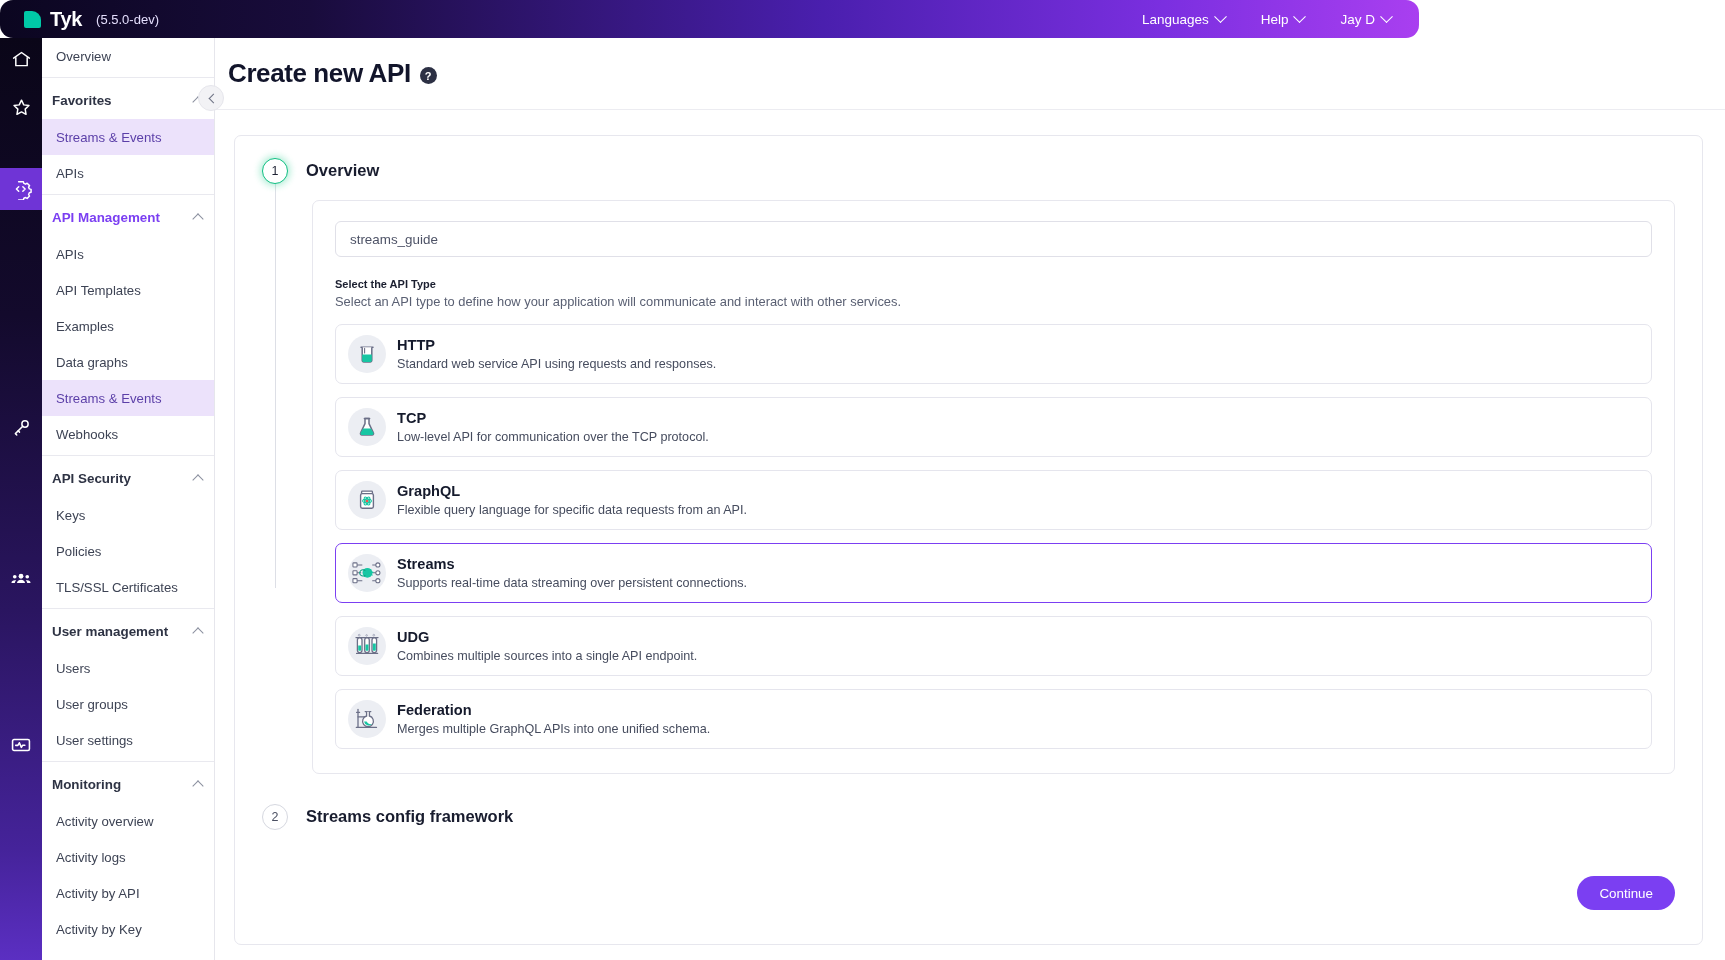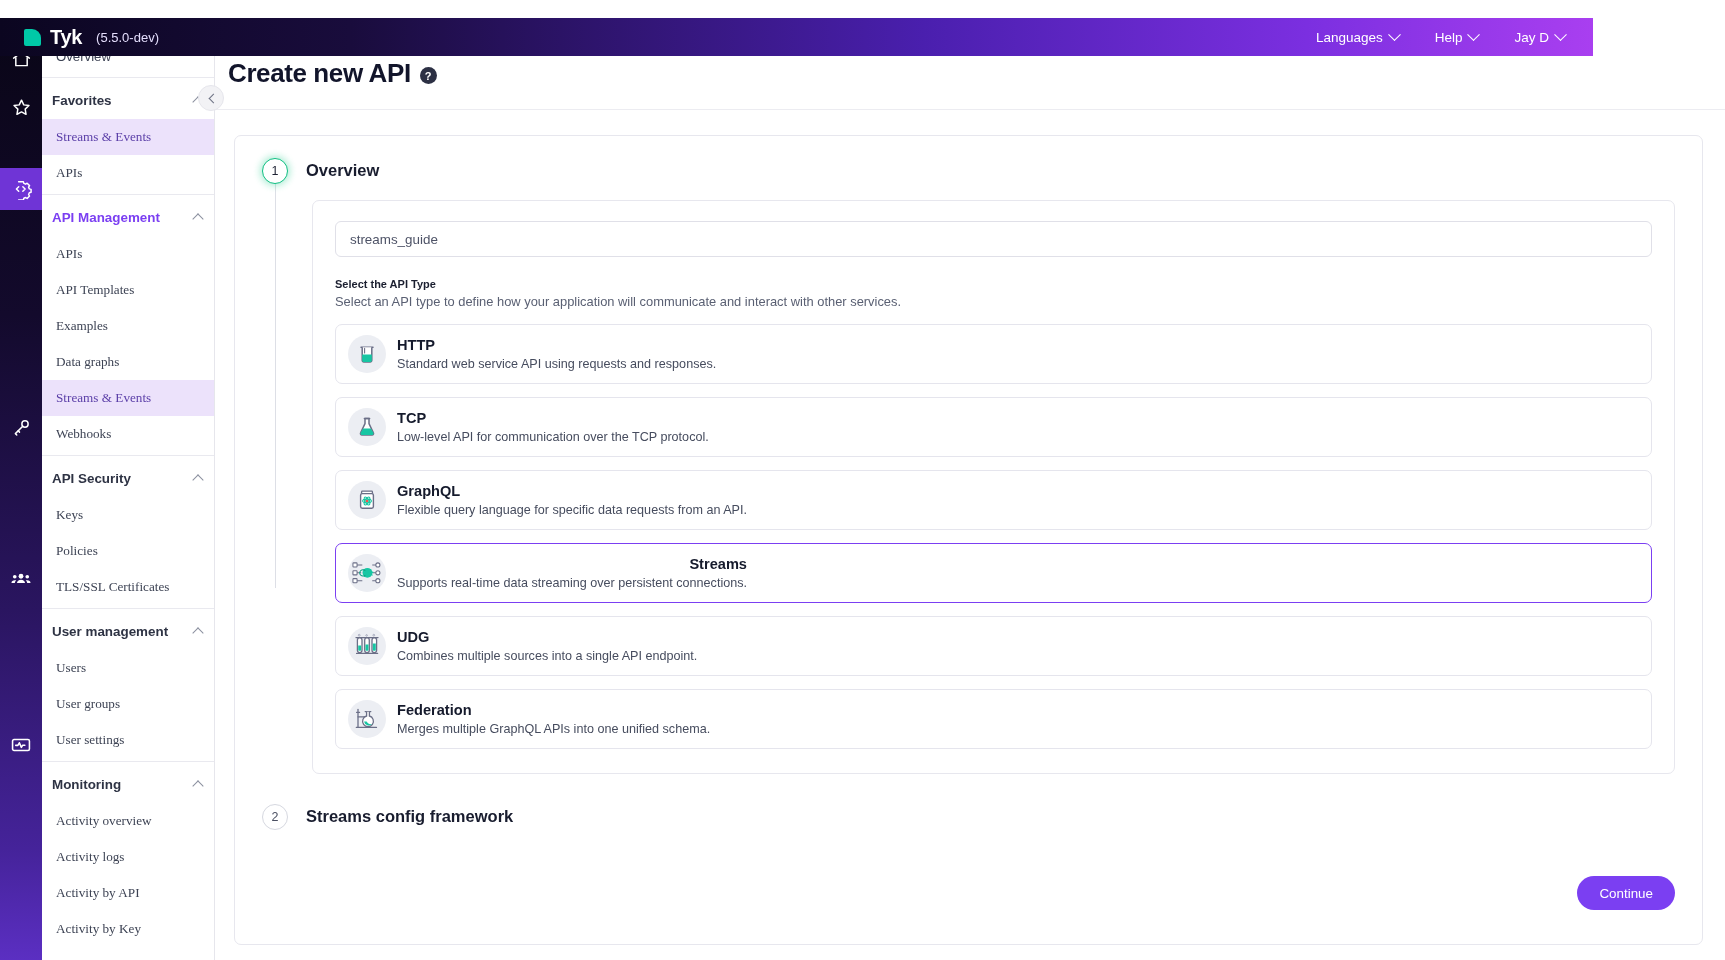--- a/index.html
+++ b/index.html
@@ -5,25 +5,26 @@
   * { box-sizing: border-box; margin: 0; padding: 0; }
   html, body {
     width: 1725px; height: 960px;
     font-family: "Liberation Sans", sans-serif;
     background: #ffffff;
     overflow: hidden;
   }
 
   
   .topbar {
-    position: absolute; top: 18px; left: 0;
-    width: 1593px; height: 38px;
+    position: absolute; top: 0; left: 0;
+    width: 1419px; height: 38px;
     background: linear-gradient(90deg, #0b0620 0%, #190c3c 22%, #4a1fae 58%, #7b2fe0 82%, #a93ff0 100%);
     display: flex; align-items: center;
     z-index: 40;
+    border-radius: 13px;
   }
   .brand { display: flex; align-items: center; margin-left: 24px; gap: 9px; }
   .brand-mark {
     width: 17px; height: 17px;
     background: #00c9a7;
     border-radius: 2px 9px 2px 2px;
   }
   .brand-name {
     color: #ffffff; font-size: 20px; font-weight: 700; letter-spacing: -0.3px;
   }
@@ -55,21 +56,21 @@
     border-right: 1px solid #e6e6ec;
     overflow: hidden;
     z-index: 25;
   }
   .nav-link {
     display: flex; align-items: center;
     height: 36px; padding-left: 14px;
     font-size: 13.2px; color: #3d4354;
     cursor: pointer;
   }
-  .nav-link.sub { padding-left: 14px; font-family: Liberation Serif, serif; }
+  .nav-link.sub { padding-left: 14px; }
   .nav-link.active { background: #ece2fb; color: #5b3fa8; }
   .nav-sep { height: 1px; background: #e9e9ef; margin: 3px 0; }
   .nav-group {
     display: flex; align-items: center;
     height: 38px; padding: 0 12px 0 10px;
     font-size: 13.4px; font-weight: 700; color: #2e3344;
     cursor: pointer; position: relative;
   }
   .nav-group.hl { color: #7b3ff2; }
   .nav-group.hl::before {
@@ -170,21 +171,21 @@
     margin-top: 15px;
   }
   .type-card {
     border: 1px solid #e5e5ed; border-radius: 7px;
     background: #ffffff;
     padding: 10px 12px;
     display: flex; align-items: center; gap: 11px;
     min-height: 58px;
     cursor: pointer;
   }
-  .type-card.selected { border: 1.6px solid #7b3ff2; text-align: right; }
+  .type-card.selected { border: 1.6px solid #7b3ff2; }
   .card-icon {
     width: 38px; height: 38px; border-radius: 50%;
     background: #eceef3;
     display: flex; align-items: center; justify-content: center;
     flex: 0 0 auto;
   }
   .card-text { min-width: 0; }
   .card-title { font-size: 14.6px; font-weight: 700; color: #151a2c; line-height: 1.25; }
   .card-desc { font-size: 12.6px; color: #464c5e; margin-top: 2px; line-height: 1.3; }
 

